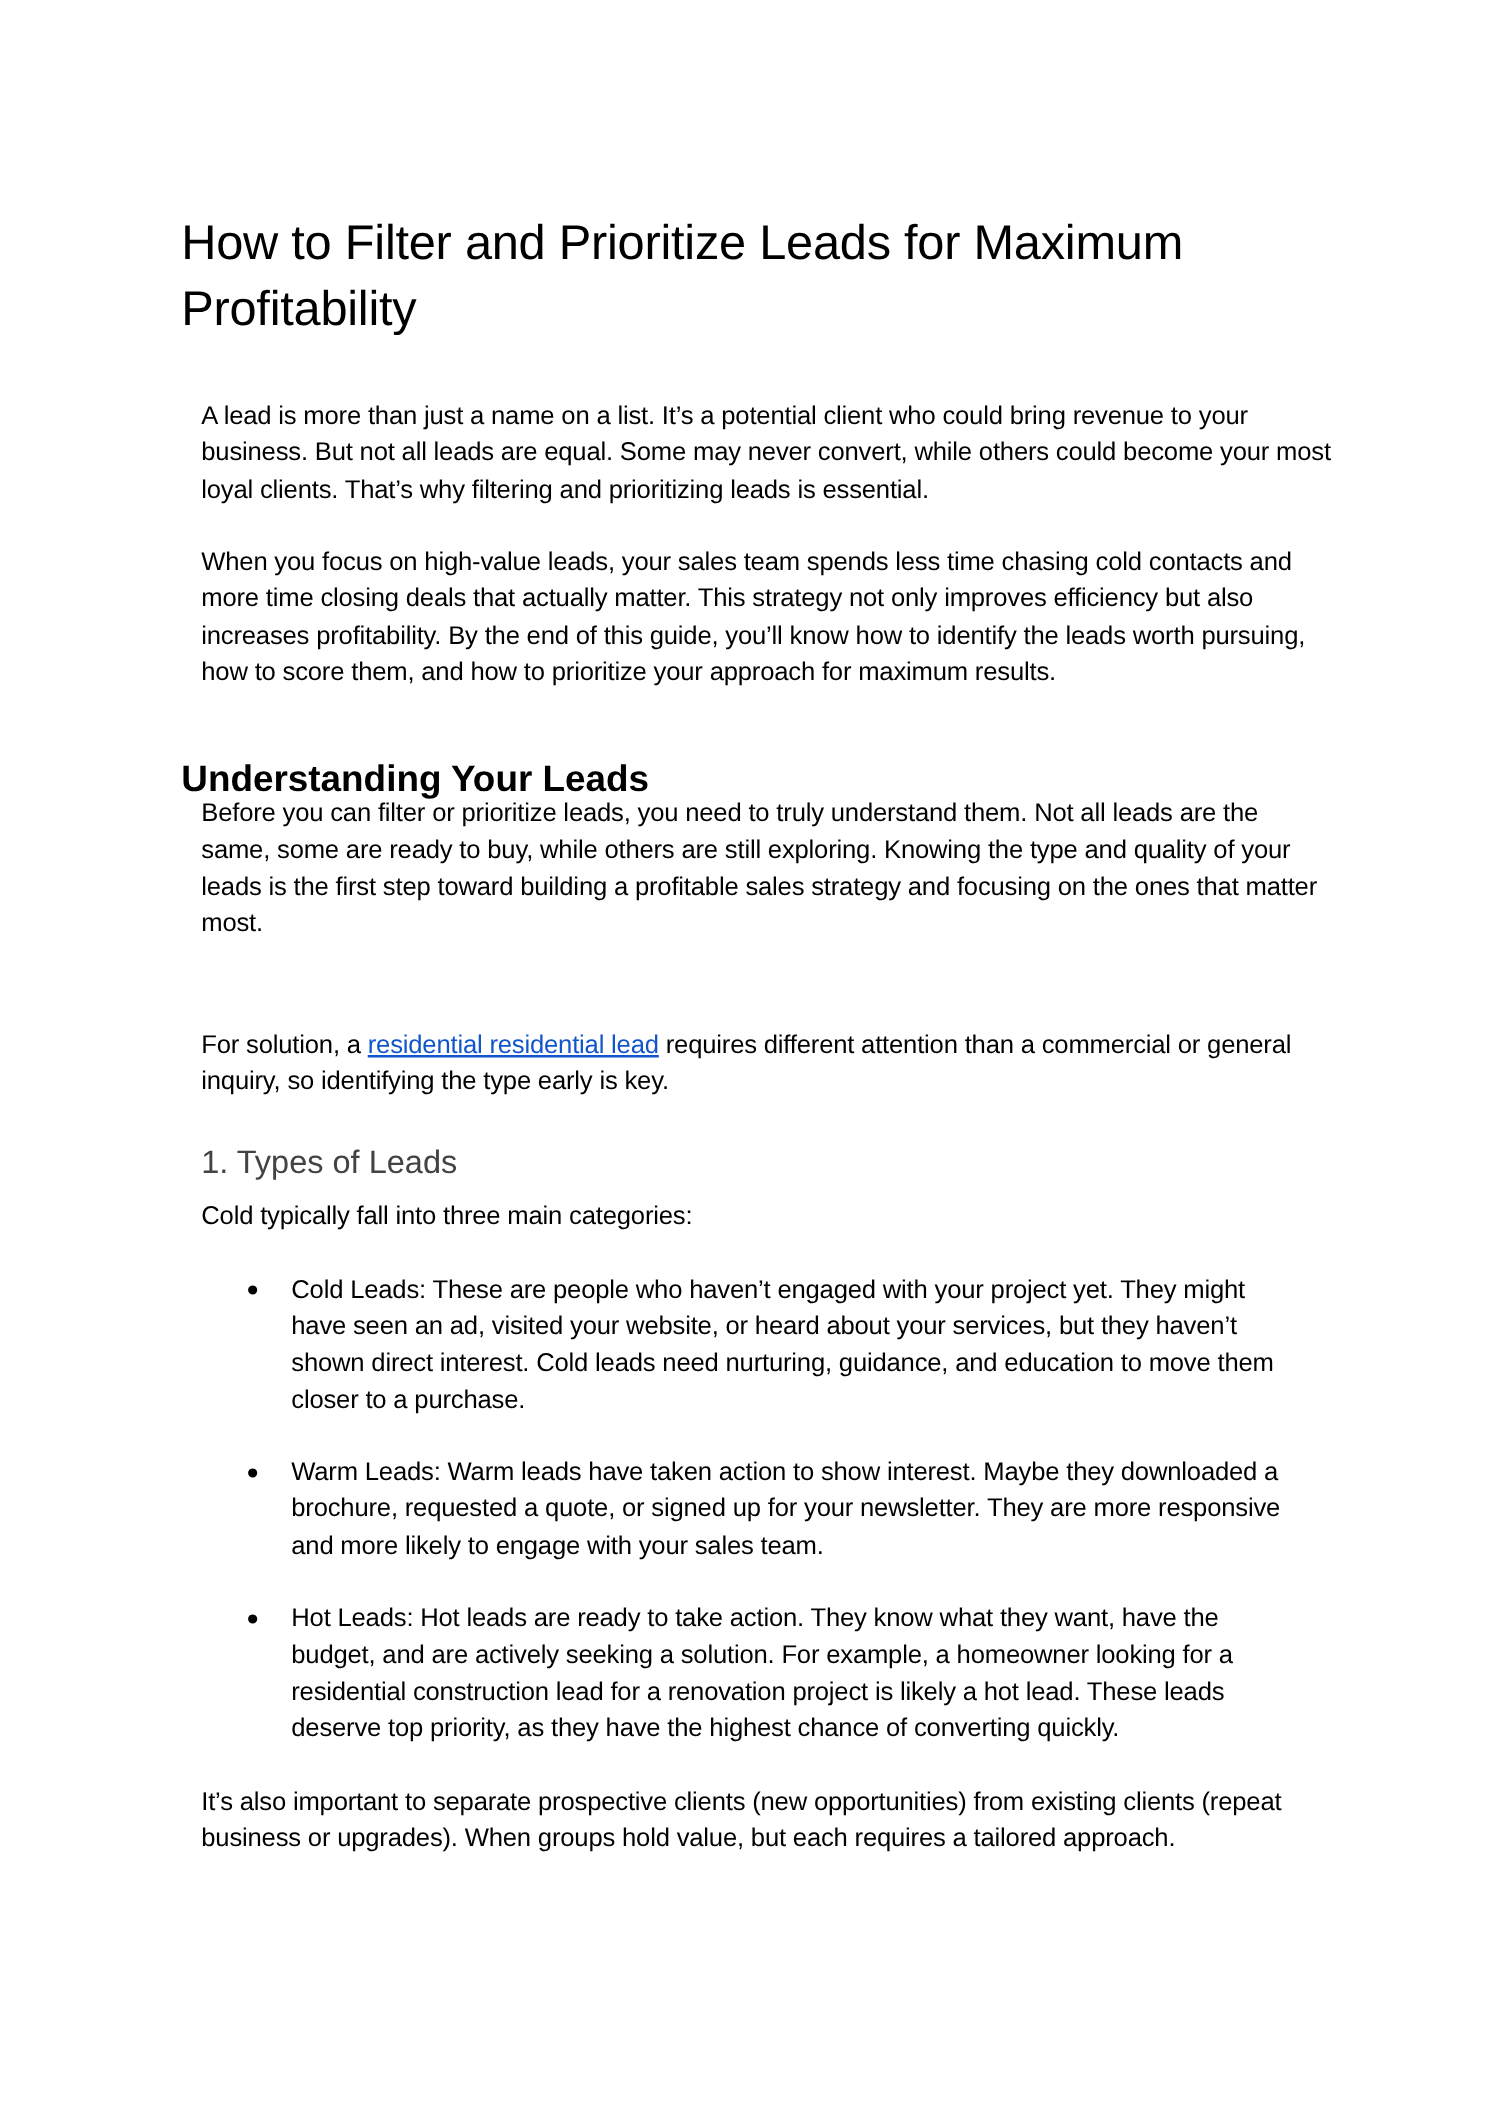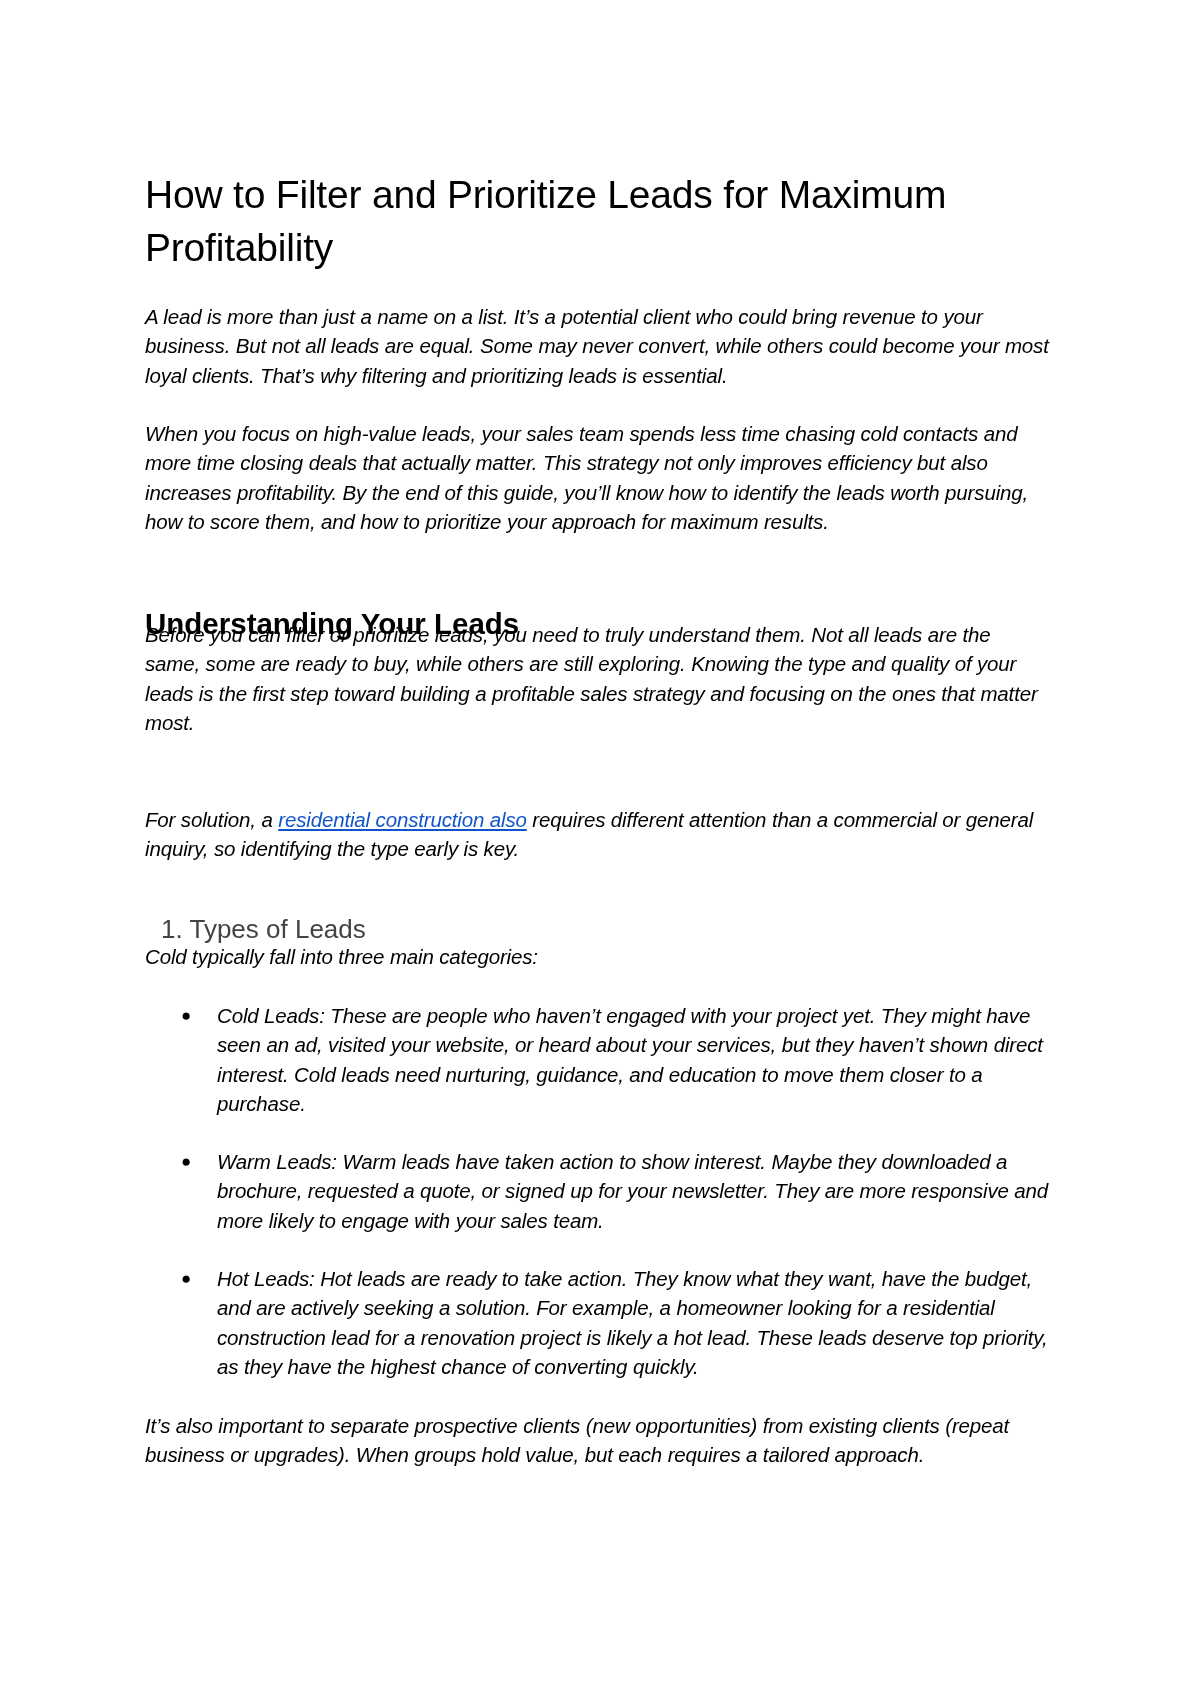--- a/index.html
+++ b/index.html
@@ -5,21 +5,21 @@
   html, body { margin: 0; padding: 0; background: #ffffff; }
   body {
     width: 1192px; height: 1684px; position: relative; overflow: hidden;
     font-family: "Liberation Sans", sans-serif; color: #000000;
   }
   .page { position: absolute; left: 145px; top: 0; width: 905px; }
   .title {
     position: absolute; top: 168px; left: 0; width: 905px;
     font-size: 39px; line-height: 53px; font-weight: normal; margin: 0; letter-spacing: -0.2px;
   }
-  p, li { font-size: 20.5px; line-height: 29.3px; margin: 0; letter-spacing: -0.15px; font-style: italic; }
+  p, li { font-size: 20.5px; line-height: 29.3px; margin: 16px; letter-spacing: -0.15px; }
   .abs { position: absolute; left: 0; width: 905px; }
   .h2 { font-size: 29.5px; line-height: 38px; font-weight: bold; margin: 0; }
   .h3 { font-size: 26px; line-height: 34px; font-weight: normal; margin: 16px; color: #434343; }
   a.link { color: #1155cc; text-decoration: underline; }
   ul { list-style: none; margin: 0; padding: 0; }
   li { position: relative; padding-left: 72px; }
   .bullet { position: absolute; left: 36px; top: 0; font-size: 17px; }
 </style>
 </head>
 <body>
@@ -27,21 +27,21 @@
 <div class="page">
   <h1 class="title">How to Filter and Prioritize Leads for Maximum Profitability</h1>
 
   <p class="abs" style="top:302px">A lead is more than just a name on a list. It’s a potential client who could bring revenue to your business. But not all leads are equal. Some may never convert, while others could become your most loyal clients. That’s why filtering and prioritizing leads is essential.</p>
   <p class="abs" style="top:419px">When you focus on high-value leads, your sales team spends less time chasing cold contacts and more time closing deals that actually matter. This strategy not only improves efficiency but also increases profitability. By the end of this guide, you’ll know how to identify the leads worth pursuing, how to score them, and how to prioritize your approach for maximum results.</p>
 
   <h2 class="abs h2" style="top:605px">Understanding Your Leads</h2>
 
   <p class="abs" style="top:620px">Before you can filter or prioritize leads, you need to truly understand them. Not all leads are the same, some are ready to buy, while others are still exploring. Knowing the type and quality of your leads is the first step toward building a profitable sales strategy and focusing on the ones that matter most.</p>
 
-  <p class="abs" style="top:805px"><span>For solution, a </span><a class="link" href="#">residential construction also</a><span> requires different attention than a commercial or general inquiry, so identifying the type early is key.</span></p>
+  <p class="abs" style="top:805px"><span>For solution, a </span><a class="link" href="#">residential residential lead</a><span> requires different attention than a commercial or general inquiry, so identifying the type early is key.</span></p>
 
   <h3 class="abs h3" style="top:896px">1. Types of Leads</h3>
 
   <p class="abs" style="top:942px">Cold typically fall into three main categories:</p>
 
   <ul class="abs" style="top:1001px">
     <li style="margin-bottom:29px">
       <span class="bullet">●</span>
       <span>Cold Leads: These are people who haven’t engaged with your project yet. They might have seen an ad, visited your website, or heard about your services, but they haven’t shown direct interest. Cold leads need nurturing, guidance, and education to move them closer to a purchase.</span>
     </li>

